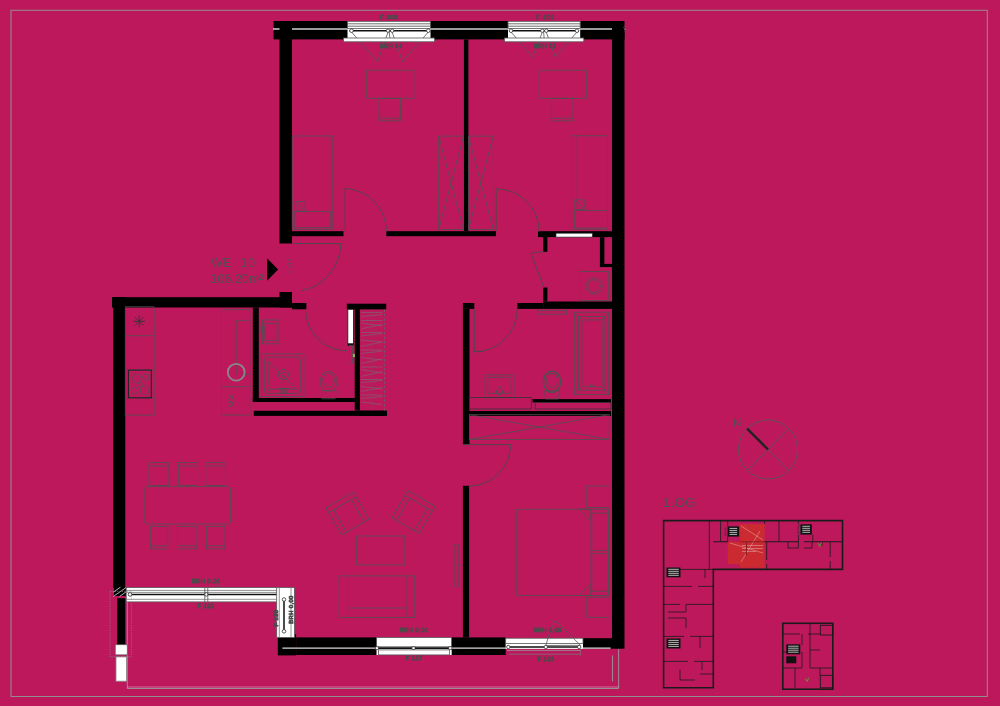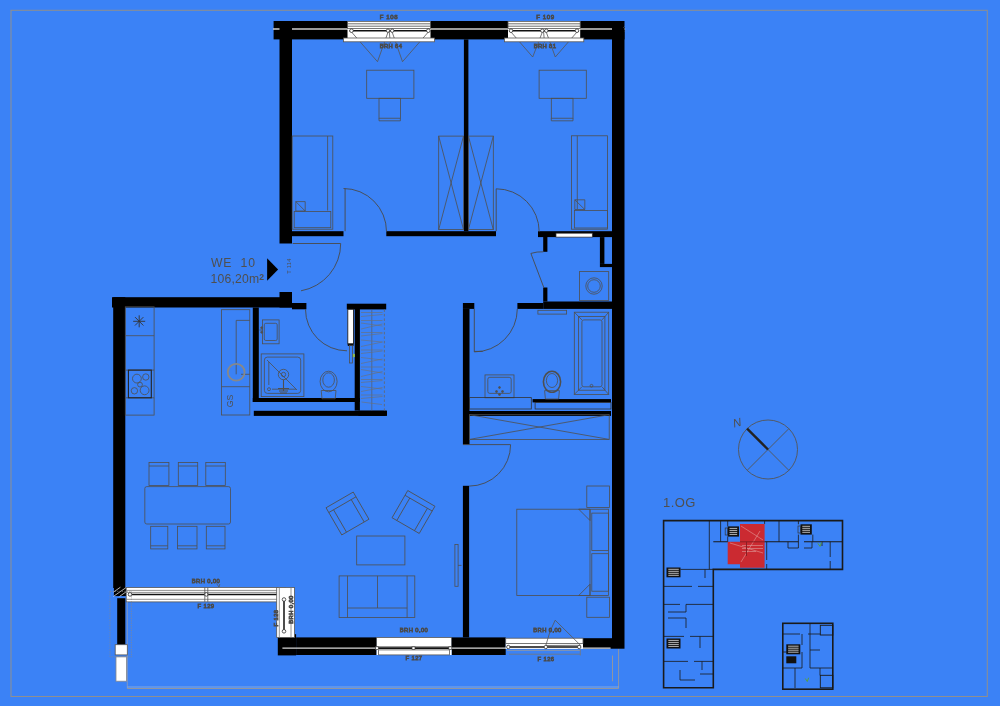--- a/index.html
+++ b/index.html
@@ -1,16 +1,16 @@
 <!DOCTYPE html>
 <html><head>
 <meta charset="utf-8">
 <style>
   html,body{margin:0;padding:0;background:#fff;}
-  #page{position:relative;width:1000px;height:706px;background:#3b82f6;overflow:hidden;
+  #page{position:relative;width:1000px;height:706px;background:#be185d;overflow:hidden;
         font-family:"Liberation Sans", sans-serif;}
   svg{position:absolute;left:0;top:0;}
   text{font-family:"Liberation Sans", sans-serif;fill:#4f4f4f;}
 </style>
 </head>
 <body>
 <div id="page">
 <svg width="1000" height="706" viewBox="0 0 1000 706">
 
 <rect x="11" y="10.3" width="976.3" height="686.2" fill="none" stroke="#8f8f8f" stroke-width="1"></rect>

